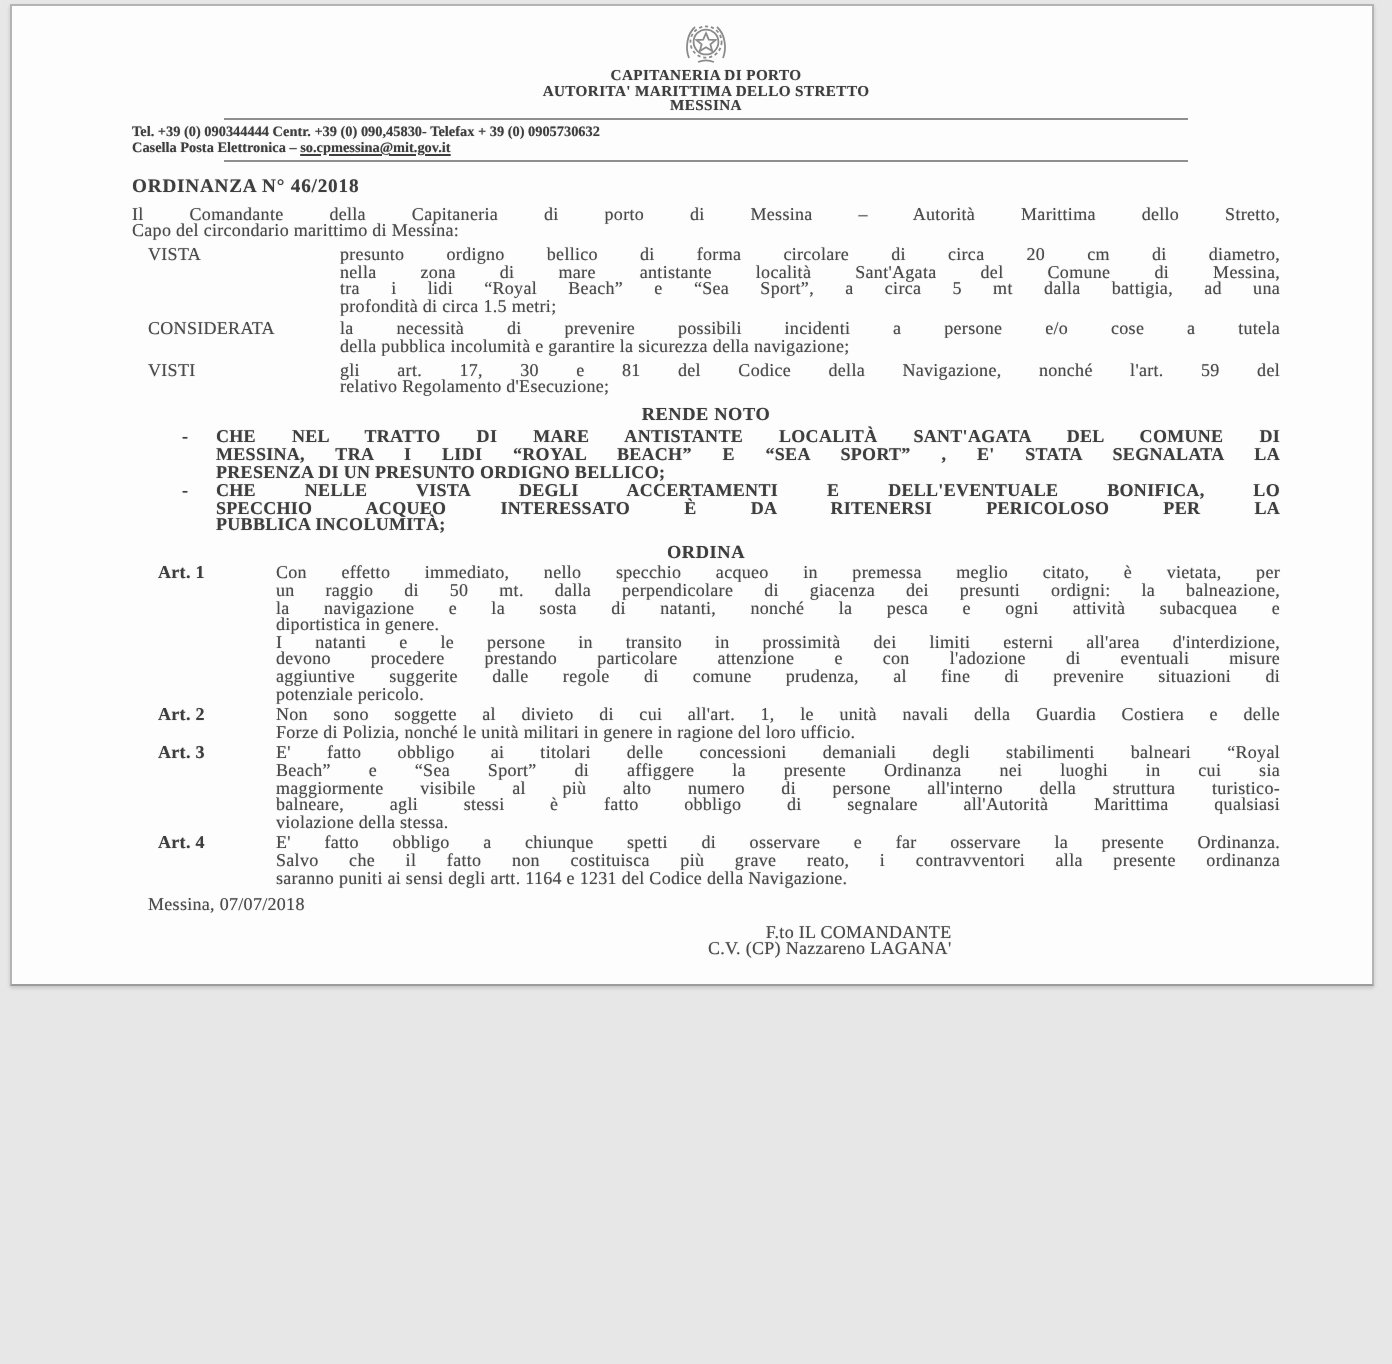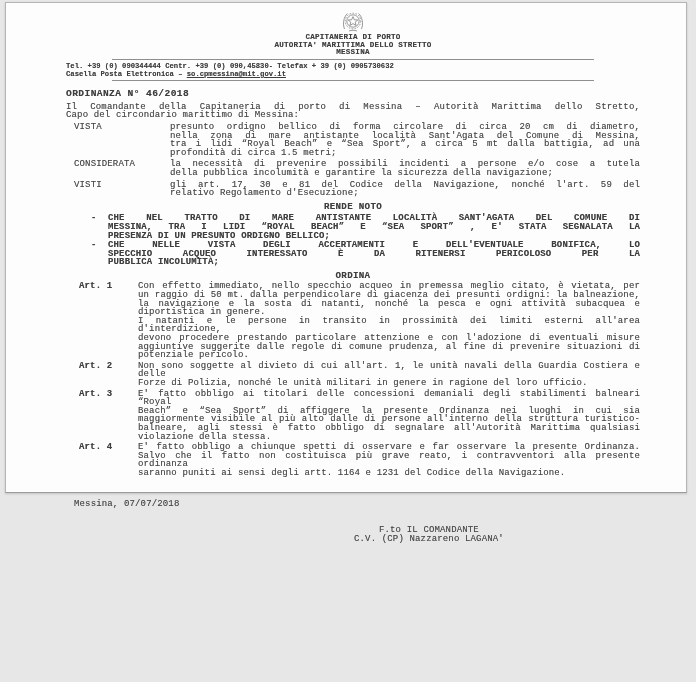--- a/index.html
+++ b/index.html
@@ -1,19 +1,19 @@
 <!DOCTYPE html>
 <html><head>
 <meta charset="utf-8">
 <style>
   html,body { margin:0; padding:0; }
   .stage {
     position:relative; width:696px; height:682px;
     background:#e7e7e7; overflow:hidden;
-    font-family:Liberation Mono, monospace;
+    font-family:Liberation Serif, serif;
   }
   .paper {
     position:absolute; left:5px; top:2px; width:682px; height:491px;
     background:#fdfdfd; border:1px solid #b4b4b4; border-bottom-color:#9c9c9c;
     box-shadow:0 1px 2px rgba(0,0,0,0.16);
     box-sizing:border-box;
   }
   .doc {
     position:absolute; left:60px; right:46px; top:8px;
     color:#4a4a4a;
@@ -33,22 +33,22 @@
   .clause-label { flex:none; width:104px; padding-left:8px; box-sizing:border-box; }
   .clause-body { flex:1; }
   .center-head { text-align:center; font-weight:bold; font-size:9.2px; letter-spacing:.3px; margin-top:5px; color:#3e3e3e; }
   .noto-list { margin-top:3px; }
   .noto-item { display:flex; font-weight:bold; color:#3e3e3e; margin-top:1px; }
   .noto-dash { flex:none; width:17px; padding-left:25px; }
   .noto-lines { flex:1; }
   .article { display:flex; margin-top:2px; }
   .article-label { flex:none; width:72px; padding-left:13px; box-sizing:border-box; font-weight:bold; color:#3e3e3e; }
   .article-body { flex:1; }
-  .date { margin-top:22px; padding-left:8px; }
-  .signature { margin-top:18px; margin-left:288px; width:max-content; text-align:center; line-height:8.4px; }
+  .date { margin-top:5px; padding-left:8px; }
+  .signature { margin-top:5px; margin-left:288px; width:max-content; text-align:right; line-height:8.4px; }
 </style>
 </head>
 <body>
 
 <div class="stage">
   <div class="paper">
     <div class="doc">
 
       <svg class="emblem" width="26" height="22" viewBox="0 0 26 22">
         <g fill="none" stroke="#6f6f6f" stroke-width="0.9" opacity="0.8">
@@ -157,21 +157,21 @@
                 <div class="ln last">Forze di Polizia, nonché le unità militari in genere in ragione del loro ufficio.</div>
               </div>
           </div>
         </div>
         <div class="article">
           <div class="article-label">Art. 3</div>
           <div class="article-body">
             <div class="block">
                 <div class="ln">E' fatto obbligo ai titolari delle concessioni demaniali degli stabilimenti balneari “Royal</div>
                 <div class="ln">Beach” e “Sea Sport” di affiggere la presente Ordinanza nei luoghi in cui sia</div>
-                <div class="ln">maggiormente visibile al più alto dalle di persone all'interno della struttura turistico-</div>
+                <div class="ln">maggiormente visibile al più alto numero di persone all'interno della struttura turistico-</div>
                 <div class="ln">balneare, agli stessi è fatto obbligo di segnalare all'Autorità Marittima qualsiasi</div>
                 <div class="ln last">violazione della stessa.</div>
               </div>
           </div>
         </div>
         <div class="article">
           <div class="article-label">Art. 4</div>
           <div class="article-body">
             <div class="block">
                 <div class="ln">E' fatto obbligo a chiunque spetti di osservare e far osservare la presente Ordinanza.</div>

